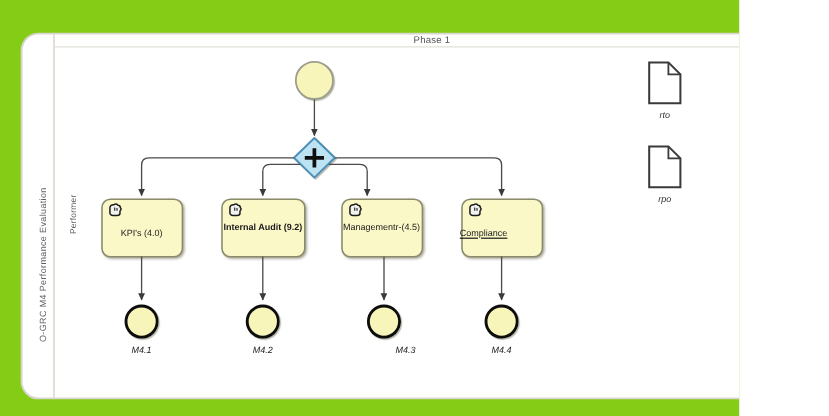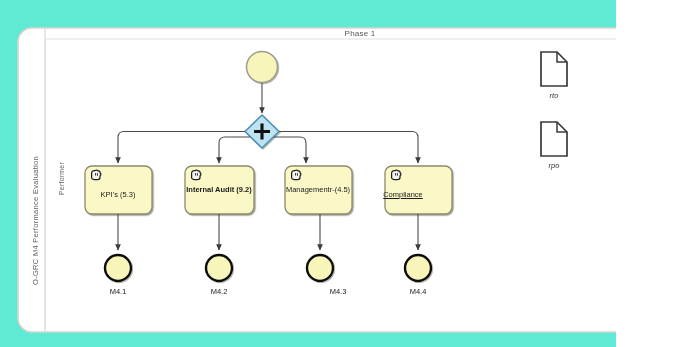--- a/index.html
+++ b/index.html
@@ -8,21 +8,21 @@
     padding: 0;
     background: #ffffff;
   }
   body {
     font-family: "Liberation Sans", sans-serif;
   }
   #canvas {
     position: relative;
     width: 616px;
     height: 347px;
-    background: #5eead4;
+    background: #84cc16;
     overflow: hidden;
   }
   #diagram-svg {
     position: absolute;
     left: 0;
     top: 0;
     width: 691px;
     height: 347px;
   }
   
@@ -60,20 +60,21 @@
     color: #1a1a1a;
     width: 74px;
     white-space: normal;
     word-wrap: break-word;
     text-align: center;
   }
   .event-label {
     font-size: 7.5px;
     color: #1a1a1a;
     width: 60px;
+    font-style: italic;
   }
   .artifact-label {
     font-size: 7.5px;
     color: #333333;
     width: 50px;
     font-style: italic;
   }
 </style>
 </head>
 <body>
@@ -191,21 +192,21 @@
       <path d="M557,122 L557,132 L567,132" fill="none" stroke="#3a3a3a" stroke-width="1.5"></path>
     </g>
   </svg>
 
   <div class="txt phase-label" style="left:330px; top:30px; width:60px;">Phase 1</div>
 
   <div class="txt pool-label" style="left:32px; top:285px;">O-GRC M4 Performance Evaluation</div>
 
   <div class="txt lane-label" style="left:58px; top:195px;">Performer</div>
 
-  <div class="txt task-label" style="left:81px; top:191px;">KPI's (5.3)</div>
+  <div class="txt task-label" style="left:81px; top:191px;">KPI's (4.0)</div>
   <div class="txt task-label" style="left:182px; top:186px;font-weight:bold;">Internal Audit (9.2)</div>
   <div class="txt task-label" style="left:281px; top:186px;">Managementr-(4.5)</div>
   <div class="txt task-label" style="left:366px; top:191px;text-decoration:underline;">Compliance</div>
 
   <div class="txt event-label" style="left:88px; top:288px;">M4.1</div>
   <div class="txt event-label" style="left:189px; top:288px;">M4.2</div>
   <div class="txt event-label" style="left:308px; top:288px;">M4.3</div>
   <div class="txt event-label" style="left:388px; top:288px;">M4.4</div>
 
   <div class="txt artifact-label" style="left:529px; top:92px;">rto</div>

